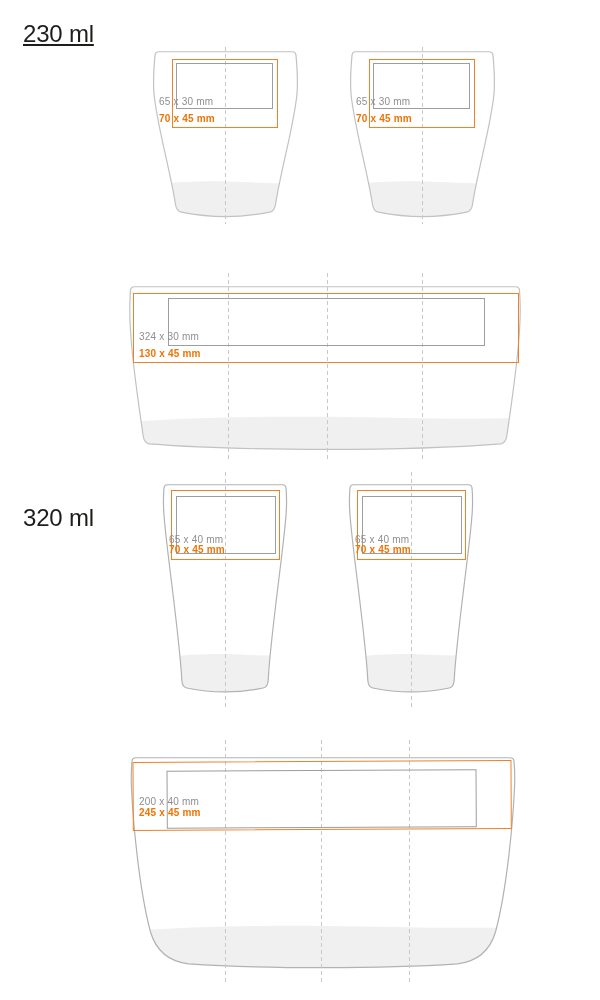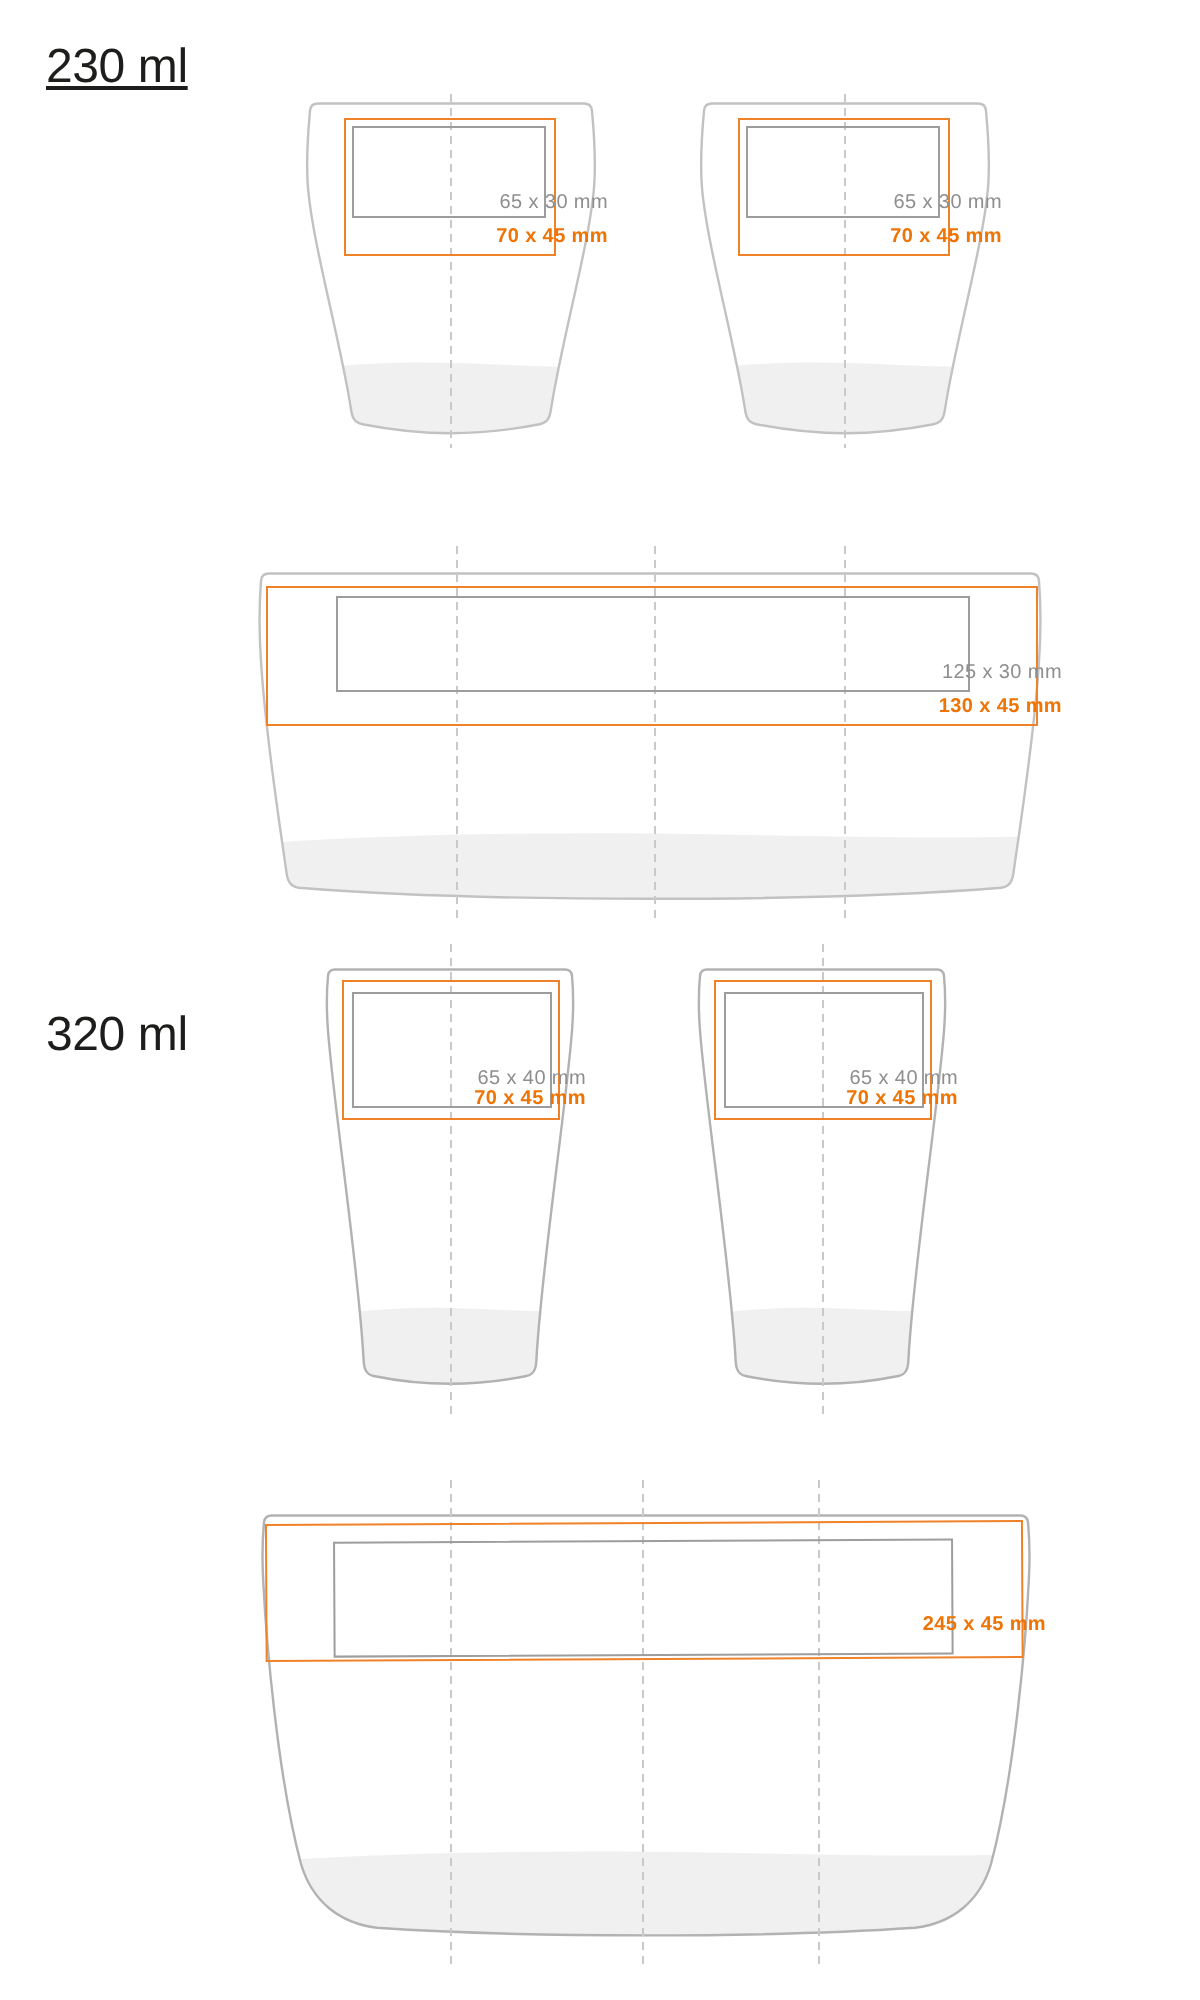--- a/index.html
+++ b/index.html
@@ -13,21 +13,21 @@
   }
   .fig{position:absolute;}
   .fig svg{position:absolute;left:0;top:0;overflow:visible;display:block;}
   .dash{
     position:absolute;width:1px;
     background:repeating-linear-gradient(to bottom,#c9c9c9 0 4px,rgba(0,0,0,0) 4px 7px);
   }
   .obox{position:absolute;border:1.5px solid #ef8228;box-sizing:border-box;}
   .gbox{position:absolute;border:1.4px solid #9d9d9d;box-sizing:border-box;}
   .dim{
-    position:absolute;font-size:10px;line-height:12px;text-align:right;
+    position:absolute;font-size:10px;line-height:12px;text-align:left;
     letter-spacing:0.2px;white-space:nowrap;
   }
   .dim.tight{line-height:11px;}
   .dim.g{color:#8e8e8e;font-weight:400;}
   .dim.o{color:#ee7405;font-weight:700;}
   .rotwrap{position:absolute;left:0;top:0;width:100%;height:100%;transform:rotate(-0.3deg);}
   .outline-230{stroke:#c2c2c2;}
   .outline-320{stroke:#b2b2b2;}
   .cupfill{fill:#ffffff;}
   .cupshade{fill:#f0f0f0;}
@@ -85,21 +85,21 @@
         </defs>
       <path class="cupfill" d="M 5.5 0.75 H 386.5 C 389 0.75 390.3 2 390.5 4.4 C 391.3 15 391.5 29 390.6 43 C 388.6 79 381.6 123 377.8 150 C 377.2 154.6 376 157 371.6 157.9 C 313 162.6 254 163.4 196 163.4 C 138 163.4 79 162.6 20.4 157.9 C 16 157 14.8 154.6 14.2 150 C 10.4 123 3.4 79 1.4 43 C 0.5 29 0.7 15 1.5 4.4 C 1.7 2 3 0.75 5.5 0.75 Z"></path>
       <path class="cupshade" clip-path="url(#cpC)" d="M -3 136 C 60 131.5 130 130.2 196 130.8 C 268 131.4 330 134 395 132 L 395 164 L -3 164 Z"></path>
       <path class="cupstroke outline-230" d="M 5.5 0.75 H 386.5 C 389 0.75 390.3 2 390.5 4.4 C 391.3 15 391.5 29 390.6 43 C 388.6 79 381.6 123 377.8 150 C 377.2 154.6 376 157 371.6 157.9 C 313 162.6 254 163.4 196 163.4 C 138 163.4 79 162.6 20.4 157.9 C 16 157 14.8 154.6 14.2 150 C 10.4 123 3.4 79 1.4 43 C 0.5 29 0.7 15 1.5 4.4 C 1.7 2 3 0.75 5.5 0.75 Z"></path>
     </svg>
     <div class="dash" style="left:99px;top:-13px;height:187px;"></div>
     <div class="dash" style="left:198px;top:-13px;height:187px;"></div>
     <div class="dash" style="left:293px;top:-13px;height:187px;"></div>
     <div class="obox" style="left:4px;top:7px;width:386px;height:70px;"></div>
     <div class="gbox" style="left:39px;top:12px;width:317px;height:48px;"></div>
-    <div class="dim g" style="left:10px;top:45px;width:392px;">125 x 30 mm</div>
+    <div class="dim g" style="left:10px;top:45px;width:392px;">324 x 30 mm</div>
     <div class="dim o" style="left:10px;top:62px;width:392px;">130 x 45 mm</div>
   </div>
 
   <div class="vol" style="left:23px;top:481px;margin-top:24px;">320 ml</div>
 
   <div class="fig" style="left:163px;top:484px;width:124px;height:211px;">
     <svg width="124" height="211" viewBox="0 0 124 211">
       <defs>
           <clipPath id="cpD">
             <path d="M 4.5 0.75 H 119.5 C 121.6 0.75 122.8 1.9 123 4 C 123.6 10.5 123.8 20 123.1 30 C 120.6 66 107.6 150 105.2 196 C 105 200.5 104 203.2 100.2 204 C 88 206.5 75 207.9 62 207.9 C 49 207.9 36 206.5 23.8 204 C 20 203.2 19 200.5 18.8 196 C 16.4 150 3.4 66 0.9 30 C 0.2 20 0.4 10.5 1 4 C 1.2 1.9 2.4 0.75 4.5 0.75 Z"></path>
@@ -145,16 +145,17 @@
       <path class="cupshade" clip-path="url(#cpF)" d="M -3 174 C 60 169.5 130 168.3 192 168.9 C 264 169.5 330 172 387 170 L 387 212 L -3 212 Z"></path>
       <path class="cupstroke outline-320" d="M 5 0.75 H 379 C 381.6 0.75 382.8 1.9 383 4.2 C 383.8 13 384 24 383.3 35 C 382 61 376.5 130 364.5 175 C 359 193.5 345.5 204.5 326.5 206.9 C 282 209.9 237 210.7 192 210.7 C 147 210.7 102 209.9 57.5 206.9 C 38.5 204.5 25 193.5 19.5 175 C 7.5 130 2 61 0.7 35 C 0 24 0.2 13 1 4.2 C 1.2 1.9 2.4 0.75 5 0.75 Z"></path>
     </svg>
     <div class="dash" style="left:94px;top:-17px;height:243px;"></div>
     <div class="dash" style="left:190px;top:-17px;height:243px;"></div>
     <div class="dash" style="left:278px;top:-17px;height:243px;"></div>
     <div class="rotwrap">
       <div class="obox" style="left:2px;top:4px;width:379px;height:69px;"></div>
       <div class="gbox" style="left:36px;top:13px;width:310px;height:58px;"></div>
     </div>
+    <div class="dim g tight" style="left:8px;top:39px;width:384px;">200 x 40 mm</div>
     <div class="dim o tight" style="left:8px;top:50px;width:384px;">245 x 45 mm</div>
   </div>
 
 </div>
 
 </body></html>

